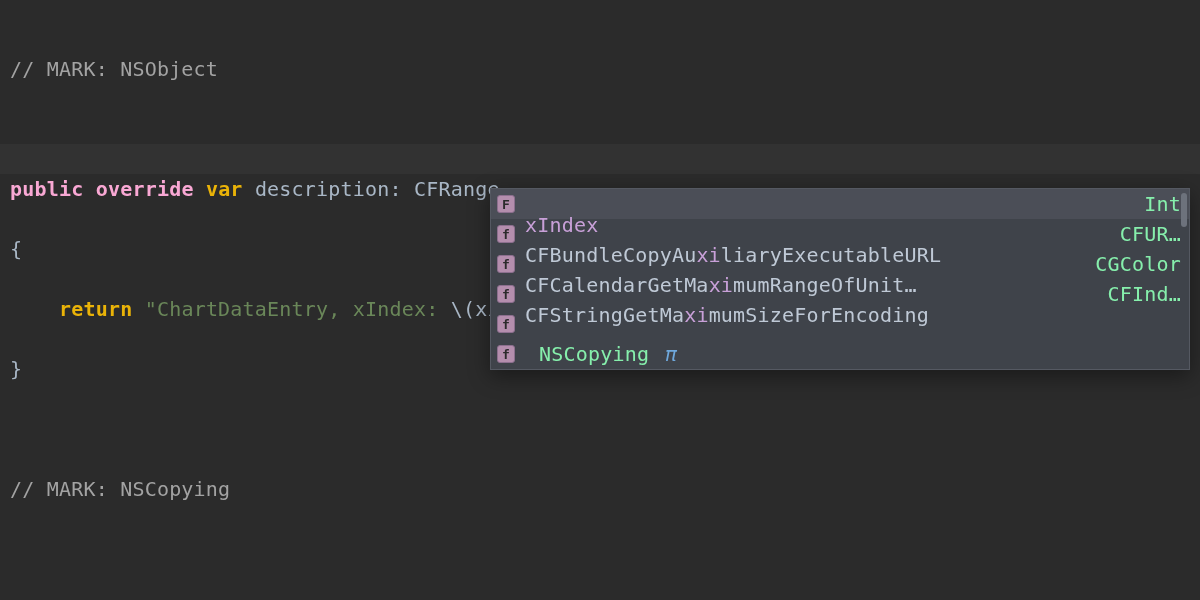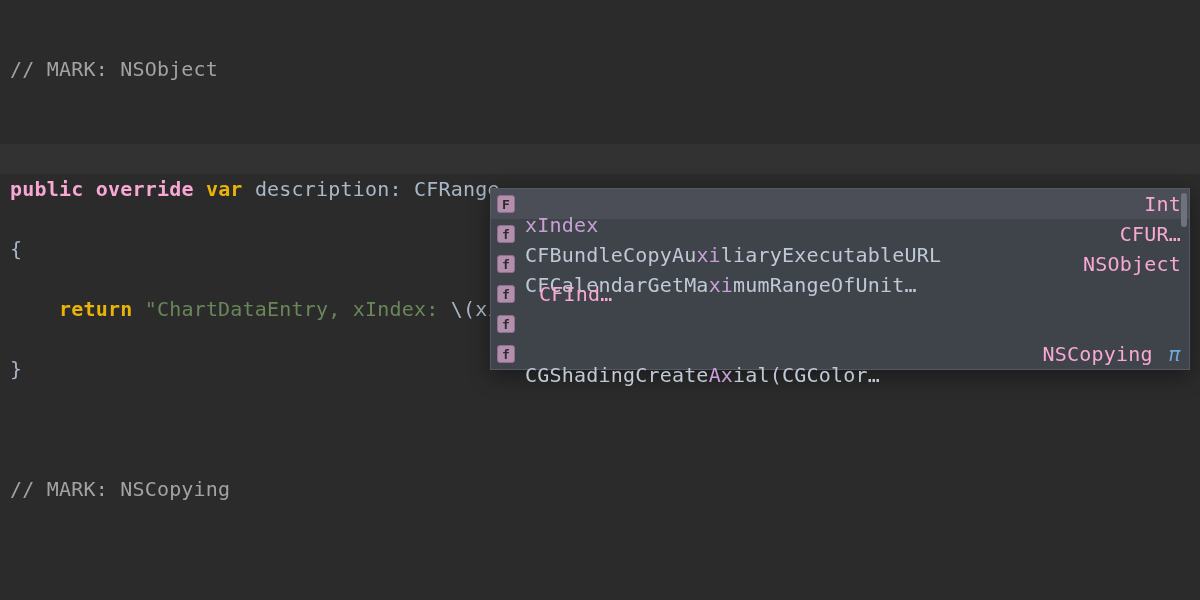--- a/index.html
+++ b/index.html
@@ -87,21 +87,21 @@
     white-space:nowrap;
     overflow:hidden;
     text-overflow:ellipsis;
     color:#bfc9d6;
     margin-top:42px;
   }
   .popup .name-sel { color:#c8a0d8; }
   .popup .match { color:#c8a0d8; }
   .popup .type {
     flex:0 0 auto;
-    color:#f9a8d4;
+    color:#86efac;
     padding-left:14px;
     white-space:nowrap;
   }
   .popup .pi {
     color:#6fa8dc;
     font-style:italic;
     padding-left:6px;
   }
   .popup .scroll {
     position:absolute;
@@ -151,31 +151,31 @@
       <span class="type">Int</span>
     </div>
     <div class="row">
       <span class="badge badge-f">f</span>
       <span class="name">CFBundleCopyAu<span class="match">xi</span>liaryExecutableURL</span>
       <span class="type">CFUR…</span>
     </div>
     <div class="row">
       <span class="badge badge-f">f</span>
       <span class="name">CFCalendarGetMa<span class="match">xi</span>mumRangeOfUnit…</span>
-      <span class="type">NSObject</span>
+      <span class="type">CGColor</span>
     </div>
     <div class="row">
       <span class="badge badge-f">f</span>
+      <span class="name">CFStringGetMa<span class="match">xi</span>mumSizeForEncoding</span>
       <span class="type">CFInd…</span>
     </div>
     <div class="row">
       <span class="badge badge-f">f</span>
     </div>
     <div class="row">
       <span class="badge badge-f">f</span>
-      <span class="name">CGShadingCreate<span class="match">Ax</span>ial(CGColor…</span>
       <span class="type">NSCopying</span>
       <span class="pi">π</span>
     </div>
     <div class="scroll">
     <div class="thumb"></div>
   </div>
 </div>
 
 </body></html>

